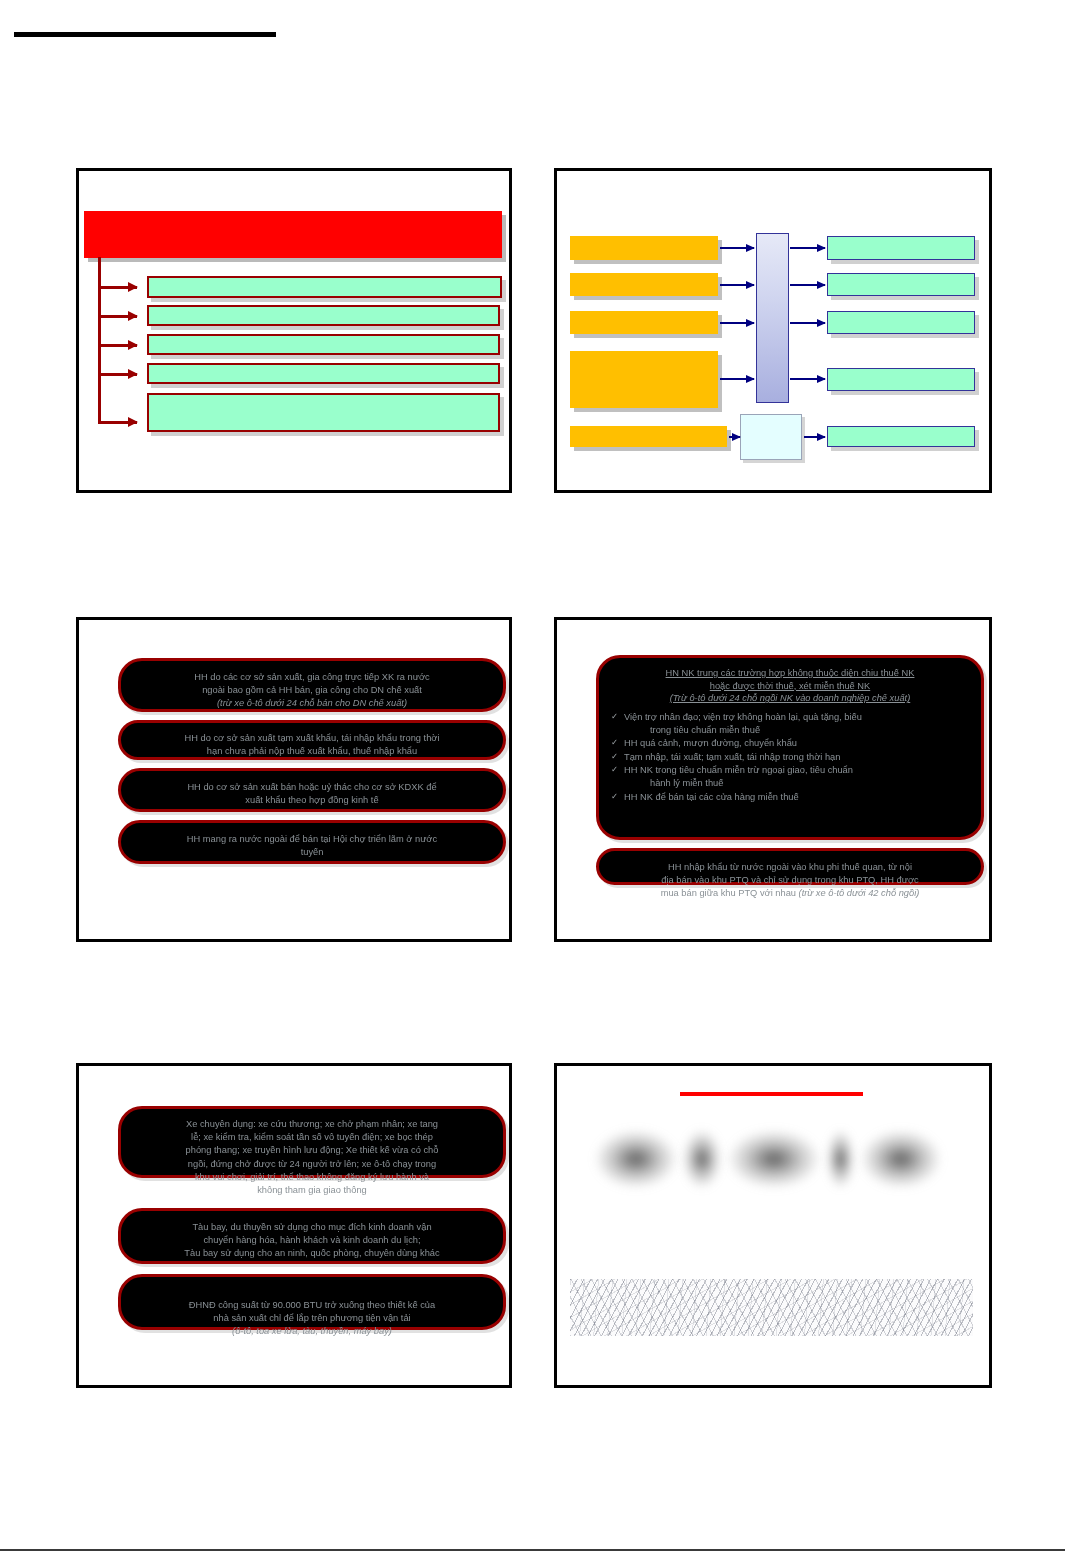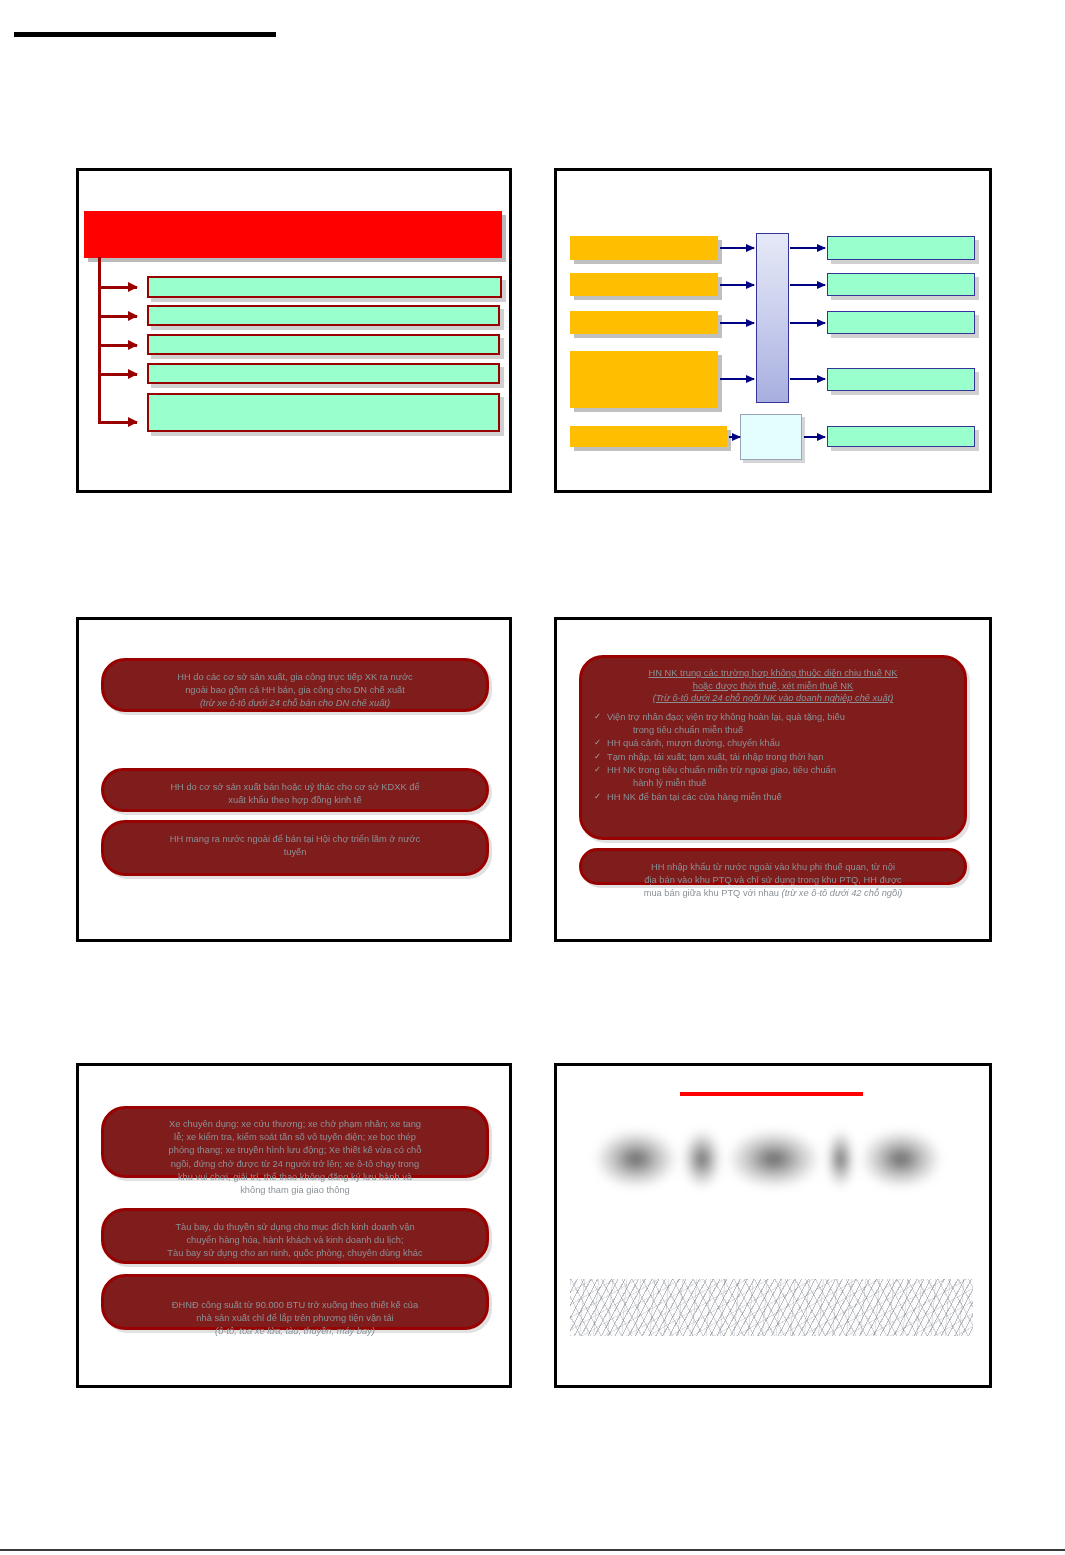--- a/index.html
+++ b/index.html
@@ -175,41 +175,41 @@
   .s2-arrow.la5 { left: 172px; top: 265px; width: 11px; }
   .s2-arrow.ra1 { left: 233px; top: 76px;  width: 35px; }
   .s2-arrow.ra2 { left: 233px; top: 113px; width: 35px; }
   .s2-arrow.ra3 { left: 233px; top: 151px; width: 35px; }
   .s2-arrow.ra4 { left: 233px; top: 207px; width: 35px; }
   .s2-arrow.ra5 { left: 247px; top: 265px; width: 21px; }
 
   
   .rbox {
     position: absolute;
-    left: 22px;
+    left: 39px;
     width: 388px;
-    background: #7f1d1d;
+    background: #000000;
     border: 3px solid #990000;
     border-radius: 24px;
     box-sizing: border-box;
     color: #8a9196;
     font-size: 9.3px;
     line-height: 1.42;
     text-align: center;
     padding: 5px 9px;
     box-shadow: 3px 3px 0 rgba(170,170,170,0.35);
   }
   .rbox .it { font-style: italic; }
   .rbox.tight { line-height: 1.36; }
 
   
   #s3-box1 { top: 38px;  height: 54px;  padding-top: 10px; }
   #s3-box2 { top: 100px; height: 40px;  padding-top: 9px; }
   #s3-box3 { top: 148px; height: 44px;  padding-top: 10px; }
-  #s3-box4 { top: 200px; height: 56px;  padding-top: 10px; }
+  #s3-box4 { top: 200px; height: 44px;  padding-top: 10px; }
 
   
   #s4-box1 { top: 35px; height: 185px; padding: 9px 11px; text-align: center; }
   #s4-box2 { top: 228px; height: 37px; padding-top: 10px; }
 
   .s4-head { margin: 0 0 6px 0; text-decoration: underline; }
   .s4-list {
     list-style: none;
     margin: 0;
     padding: 0;
@@ -326,20 +326,24 @@
   <div class="s2-green g3"></div>
   <div class="s2-green g4"></div>
   <div class="s2-green g5"></div>
 </div>
 
 <div class="slide" id="slide-3">
   <div class="rbox" id="s3-box1">
     <span>HH do các cơ sở sản xuất, gia công trực tiếp XK ra nước</span><br>
     <span>ngoài bao gồm cả HH bán, gia công cho DN chế xuất</span><br>
     <span class="it">(trừ xe ô-tô dưới 24 chỗ bán cho DN chế xuất)</span>
+  </div>
+  <div class="rbox" id="s3-box2">
+    <span>HH do cơ sở sản xuất tạm xuất khẩu, tái nhập khẩu trong thời</span><br>
+    <span>hạn chưa phải nộp thuế xuất khẩu, thuế nhập khẩu</span>
   </div>
   <div class="rbox" id="s3-box3">
     <span>HH do cơ sở sản xuất bán hoặc uỷ thác cho cơ sở KDXK để</span><br>
     <span>xuất khẩu theo hợp đồng kinh tế</span>
   </div>
   <div class="rbox" id="s3-box4">
     <span>HH mang ra nước ngoài để bán tại Hội chợ triển lãm ở nước</span><br>
     <span>tuyến</span>
   </div>
 </div>

